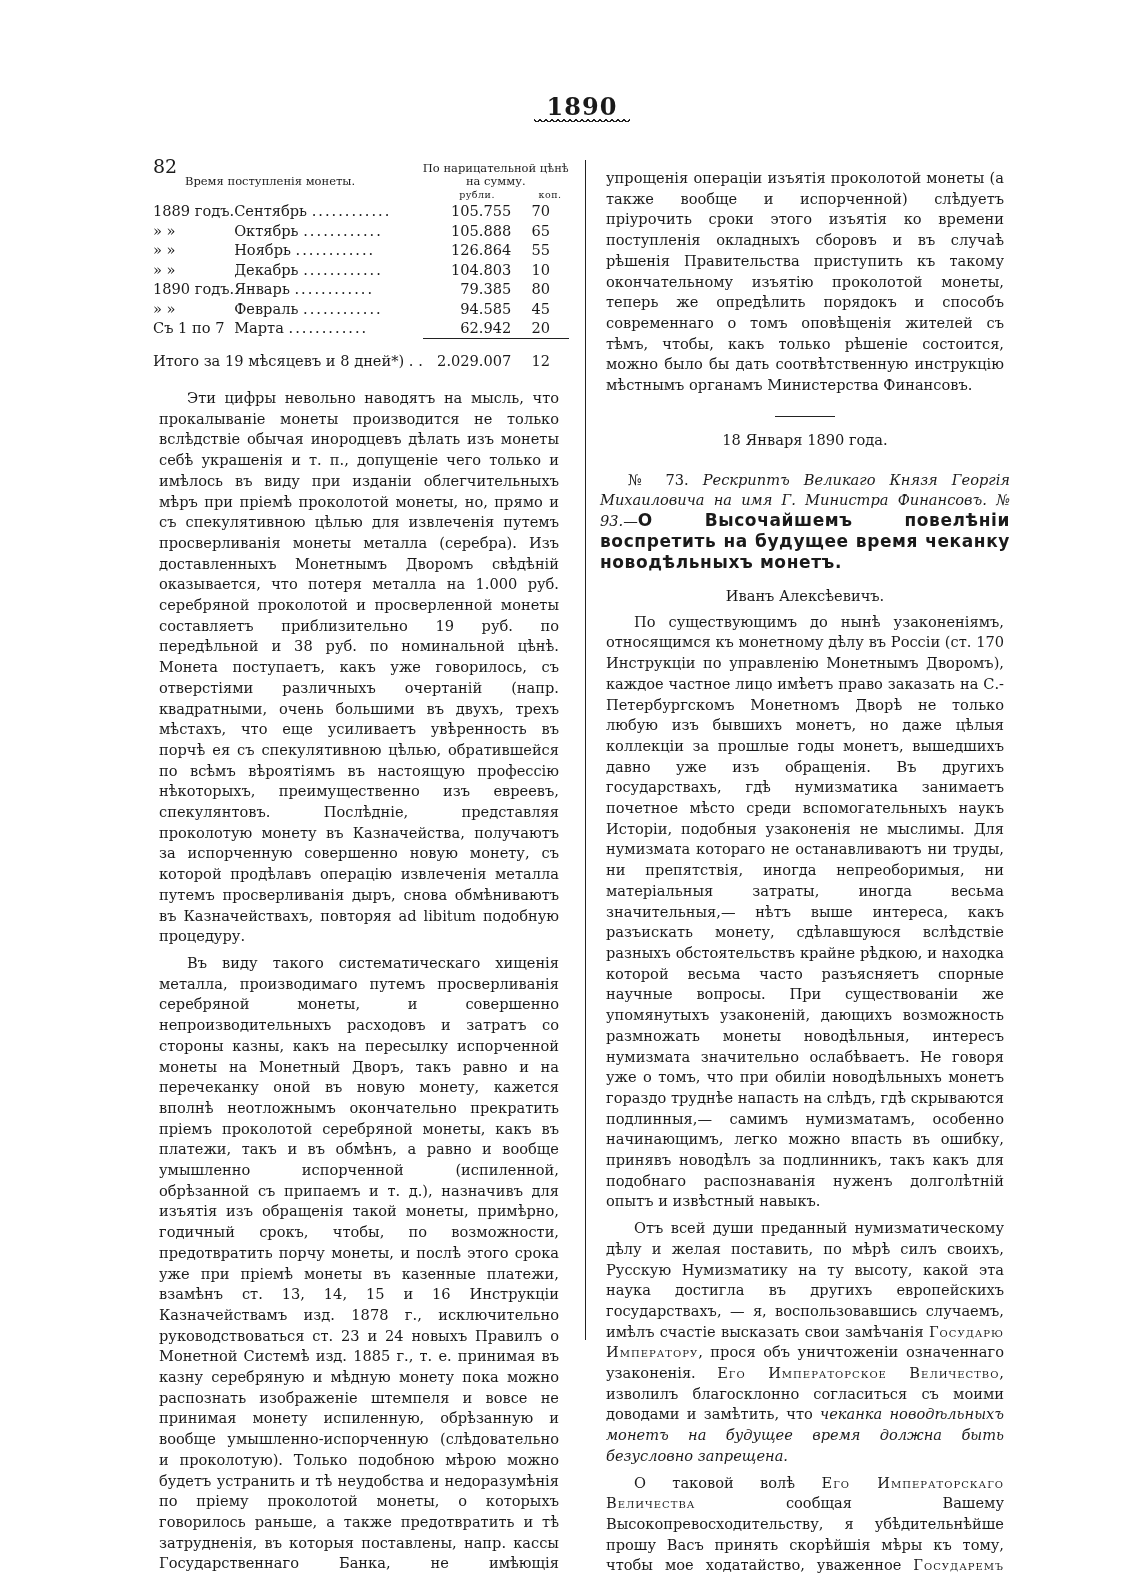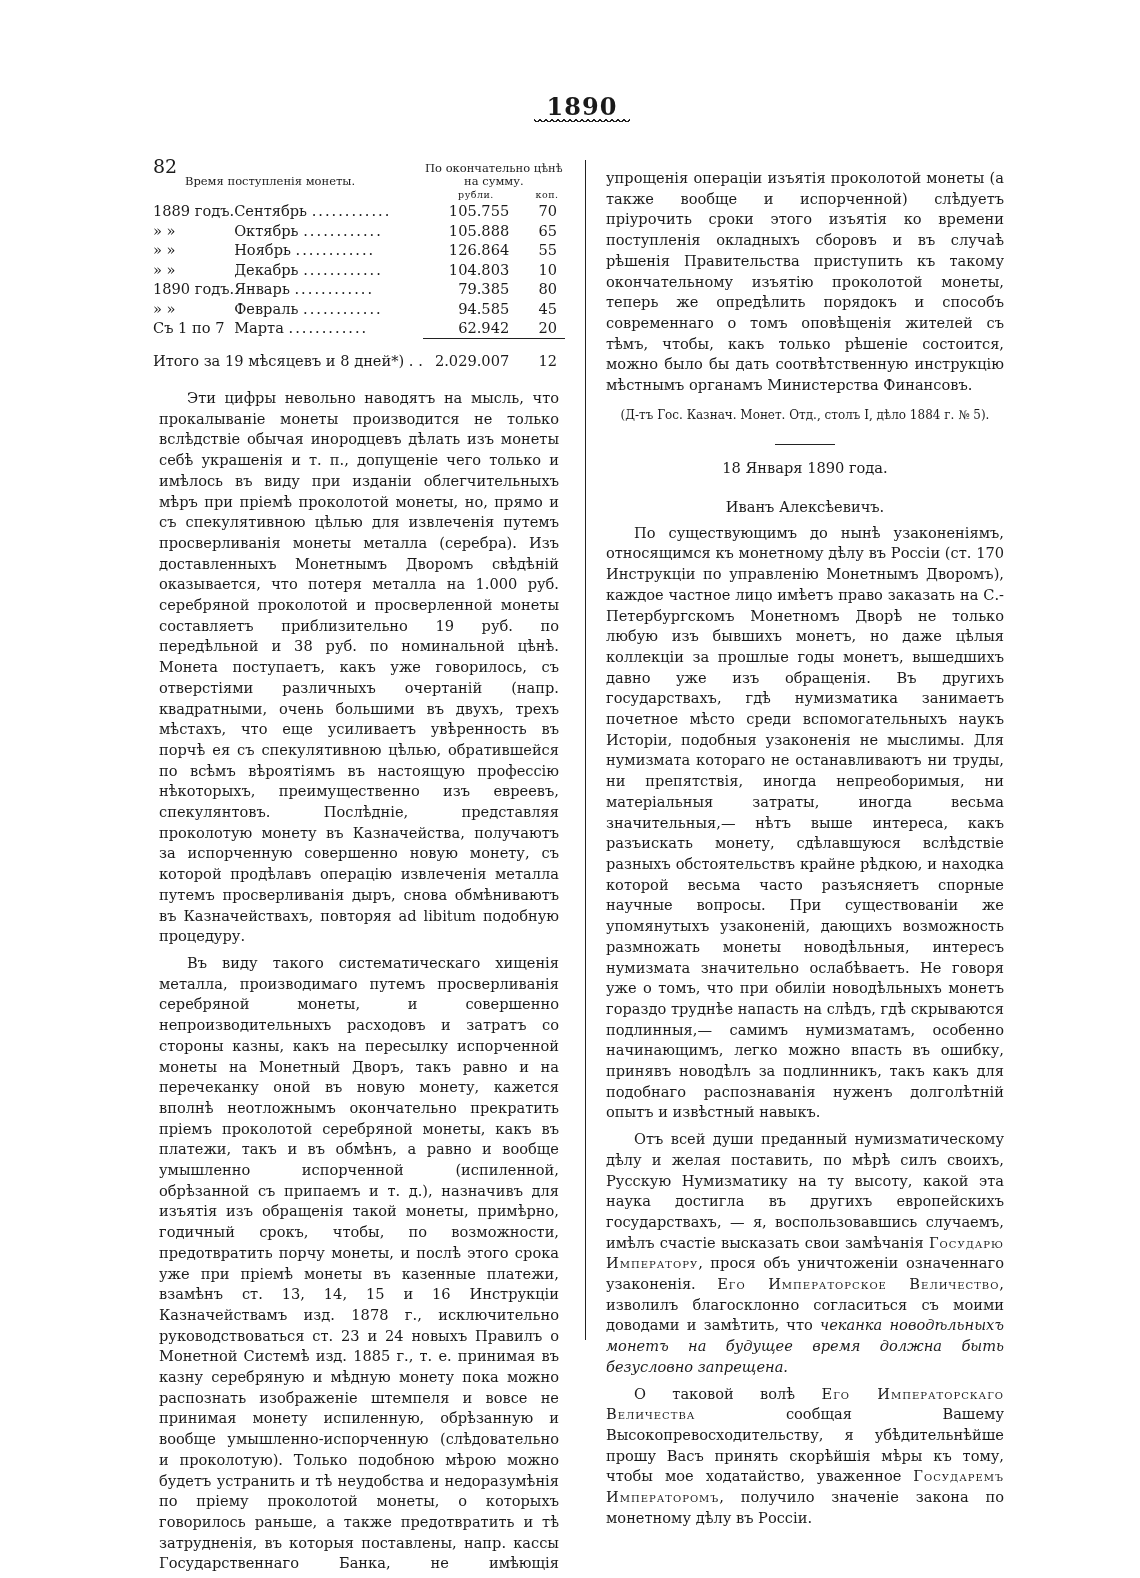--- a/index.html
+++ b/index.html
@@ -22,21 +22,21 @@
 
   
   .tbl { width: 100%; border-collapse: collapse; font-size: 14.6px; }
   .tbl td { padding: 0; line-height: 19.5px; white-space: nowrap; }
   .tbl .h-left { font-size: 11.5px; vertical-align: middle; padding-left: 32px; }
   .tbl .h-right { font-size: 11.5px; text-align: center; line-height: 13px; }
   .tbl .h-small { font-size: 9.5px; letter-spacing: 0.5px; }
   .tbl .c-year { width: 72px; }
   .tbl .c-month { }
   .tbl .c-rub { text-align: right; width: 100px; padding-right: 20px; }
-  .tbl .c-kop { text-align: right; width: 38px; padding-right: 8px; }
+  .tbl .c-kop { text-align: left; width: 38px; padding-right: 8px; }
   .dots { letter-spacing: 2px; }
   .rule-row td.rule { border-top: 1px solid #222; height: 10px; }
   .total td { padding-top: 2px; }
 
   .source { font-size: 12px; line-height: 18px; text-align: center; margin: 10px 0; }
   .short-rule { width: 60px; height: 1px; background: #222; margin: 20px auto 14px auto; }
   .date-line { text-align: center; font-size: 14.6px; margin-bottom: 22px; }
   .heading { font-size: 14.6px; line-height: 20px; text-align: justify; text-indent: 28px; }
   .heading i { font-style: italic; }
   .heading b { font-family: "DejaVu Sans", "Liberation Sans", sans-serif; font-weight: bold;
@@ -53,21 +53,21 @@
   <span class="wave"></span>
 </div>
 
 <div class="divider"></div>
 
 <div class="col-left">
   <table class="tbl">
     <tbody>
         <tr>
       <td colspan="2" class="h-left" rowspan="3">Время поступленія монеты.</td>
-      <td colspan="2" class="h-right">По окончательно цѣнѣ</td>
+      <td colspan="2" class="h-right">По нарицательной цѣнѣ</td>
     </tr>
     <tr>
       <td colspan="2" class="h-right">на сумму.</td>
     </tr>
     <tr>
       <td class="h-right h-small">рубли.</td>
       <td class="h-right h-small">коп.</td>
     </tr>
     </tbody>
       <tbody id="rows">
@@ -128,21 +128,21 @@
     </table>
 
   <div style="height:12px"></div>
   <p class="indent">Эти цифры невольно наводятъ на мысль, что прокалываніе монеты производится не только вслѣдствіе обычая инородцевъ дѣлать изъ монеты себѣ украшенія и т. п., допущеніе чего только и имѣлось въ виду при изданіи облегчительныхъ мѣръ при пріемѣ проколотой монеты, но, прямо и съ спекулятивною цѣлью для извлеченія путемъ просверливанія монеты металла (серебра). Изъ доставленныхъ Монетнымъ Дворомъ свѣдѣній оказывается, что потеря металла на 1.000 руб. серебряной проколотой и просверленной монеты составляетъ приблизительно 19 руб. по передѣльной и 38 руб. по номинальной цѣнѣ. Монета поступаетъ, какъ уже говорилось, съ отверстіями различныхъ очертаній (напр. квадратными, очень большими въ двухъ, трехъ мѣстахъ, что еще усиливаетъ увѣренность въ порчѣ ея съ спекулятивною цѣлью, обратившейся по всѣмъ вѣроятіямъ въ настоящую профессію нѣкоторыхъ, преимущественно изъ евреевъ, спекулянтовъ. Послѣдніе, представляя проколотую монету въ Казначейства, получаютъ за испорченную совершенно новую монету, съ которой продѣлавъ операцію извлеченія металла путемъ просверливанія дыръ, снова обмѣниваютъ въ Казначействахъ, повторяя ad libitum подобную процедуру.</p>
   <p class="indent">Въ виду такого систематическаго хищенія металла, производимаго путемъ просверливанія серебряной монеты, и совершенно непроизводительныхъ расходовъ и затратъ со стороны казны, какъ на пересылку испорченной монеты на Монетный Дворъ, такъ равно и на перечеканку оной въ новую монету, кажется вполнѣ неотложнымъ окончательно прекратить пріемъ проколотой серебряной монеты, какъ въ платежи, такъ и въ обмѣнъ, а равно и вообще умышленно испорченной (испиленной, обрѣзанной съ припаемъ и т. д.), назначивъ для изъятія изъ обращенія такой монеты, примѣрно, годичный срокъ, чтобы, по возможности, предотвратить порчу монеты, и послѣ этого срока уже при пріемѣ монеты въ казенные платежи, взамѣнъ ст. 13, 14, 15 и 16 Инструкціи Казначействамъ изд. 1878 г., исключительно руководствоваться ст. 23 и 24 новыхъ Правилъ о Монетной Системѣ изд. 1885 г., т. е. принимая въ казну серебряную и мѣдную монету пока можно распознать изображеніе штемпеля и вовсе не принимая монету испиленную, обрѣзанную и вообще умышленно-испорченную (слѣдовательно и проколотую). Только подобною мѣрою можно будетъ устранить и тѣ неудобства и недоразумѣнія по пріему проколотой монеты, о которыхъ говорилось раньше, а также предотвратить и тѣ затрудненія, въ которыя поставлены, напр. кассы Государственнаго Банка, не имѣющія категорическихъ указаній относительно пріема порченной монеты. Съ цѣлью</p>
 
 </div>
 
 <div class="col-right">
   <p>упрощенія операціи изъятія проколотой монеты (а также вообще и испорченной) слѣдуетъ пріурочить сроки этого изъятія ко времени поступленія окладныхъ сборовъ и въ случаѣ рѣшенія Правительства приступить къ такому окончательному изъятію проколотой монеты, теперь же опредѣлить порядокъ и способъ современнаго о томъ оповѣщенія жителей съ тѣмъ, чтобы, какъ только рѣшеніе состоится, можно было бы дать соотвѣтственную инструкцію мѣстнымъ органамъ Министерства Финансовъ.</p>
-  <div class="source">(Д-тъ Гос. Казнач. Монет. Отд., столъ I, дѣло 1884 г. № 5).</div>
   <div class="short-rule"></div>
   <div class="date-line">18 Января 1890 года.</div>
+  <div class="heading"><span>№ 73. </span><i>Рескриптъ Великаго Князя Георгія Михаиловича на имя Г. Министра Финансовъ. № 93.</i><span>—</span><b>О Высочайшемъ повелѣніи воспретить на будущее время чеканку новодѣльныхъ монетъ.</b></div>
   <div class="salutation">Иванъ Алексѣевичъ.</div>
   <p class="indent">По существующимъ до нынѣ узаконеніямъ, относящимся къ монетному дѣлу въ Россіи (ст. 170 Инструкціи по управленію Монетнымъ Дворомъ), каждое частное лицо имѣетъ право заказать на С.-Петербургскомъ Монетномъ Дворѣ не только любую изъ бывшихъ монетъ, но даже цѣлыя коллекціи за прошлые годы монетъ, вышедшихъ давно уже изъ обращенія. Въ другихъ государствахъ, гдѣ нумизматика занимаетъ почетное мѣсто среди вспомогательныхъ наукъ Исторіи, подобныя узаконенія не мыслимы. Для нумизмата котораго не останавливаютъ ни труды, ни препятствія, иногда непреоборимыя, ни матеріальныя затраты, иногда весьма значительныя,— нѣтъ выше интереса, какъ разъискать монету, сдѣлавшуюся вслѣдствіе разныхъ обстоятельствъ крайне рѣдкою, и находка которой весьма часто разъясняетъ спорные научные вопросы. При существованіи же упомянутыхъ узаконеній, дающихъ возможность размножать монеты новодѣльныя, интересъ нумизмата значительно ослабѣваетъ. Не говоря уже о томъ, что при обиліи новодѣльныхъ монетъ гораздо труднѣе напасть на слѣдъ, гдѣ скрываются подлинныя,— самимъ нумизматамъ, особенно начинающимъ, легко можно впасть въ ошибку, принявъ новодѣлъ за подлинникъ, такъ какъ для подобнаго распознаванія нуженъ долголѣтній опытъ и извѣстный навыкъ.</p>
   <p class="indent"><span>Отъ всей души преданный нумизматическому дѣлу и желая поставить, по мѣрѣ силъ своихъ, Русскую Нумизматику на ту высоту, какой эта наука достигла въ другихъ европейскихъ государствахъ, — я, воспользовавшись случаемъ, имѣлъ счастіе высказать свои замѣчанія </span><span class="sc">Государю Императору</span><span>, прося объ уничтоженіи означеннаго узаконенія. </span><span class="sc">Его Императорское Величество</span><span>, изволилъ благосклонно согласиться съ моими доводами и замѣтить, что </span><i>чеканка новодѣльныхъ монетъ на будущее время должна быть безусловно запрещена.</i></p>
   <p class="indent"><span>О таковой волѣ </span><span class="sc">Его Императорскаго Величества</span><span> сообщая Вашему Высокопревосходительству, я убѣдительнѣйше прошу Васъ принять скорѣйшія мѣры къ тому, чтобы мое ходатайство, уваженное </span><span class="sc">Государемъ Императоромъ</span><span>, получило значеніе закона по монетному дѣлу въ Россіи.</span></p>
 
 </div>
 
 </body></html>

